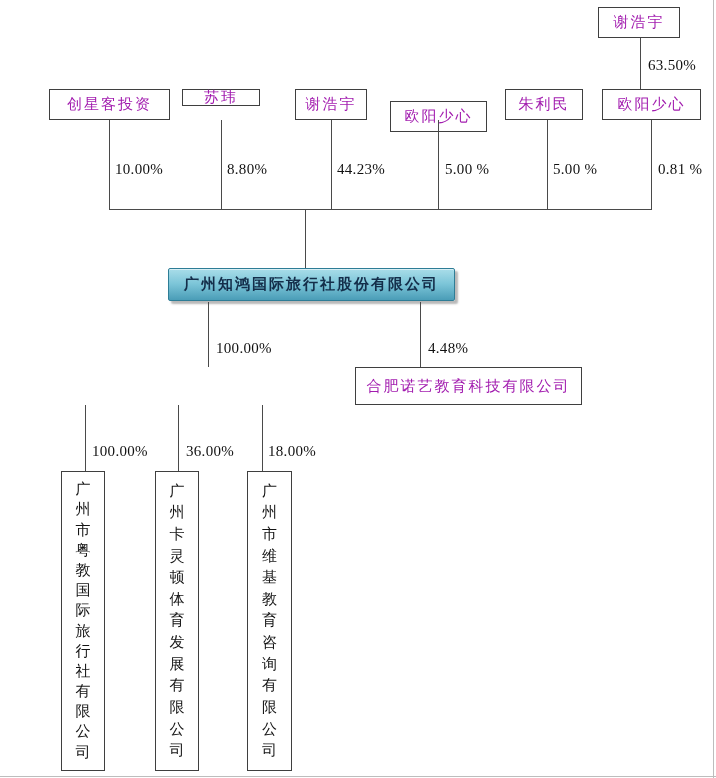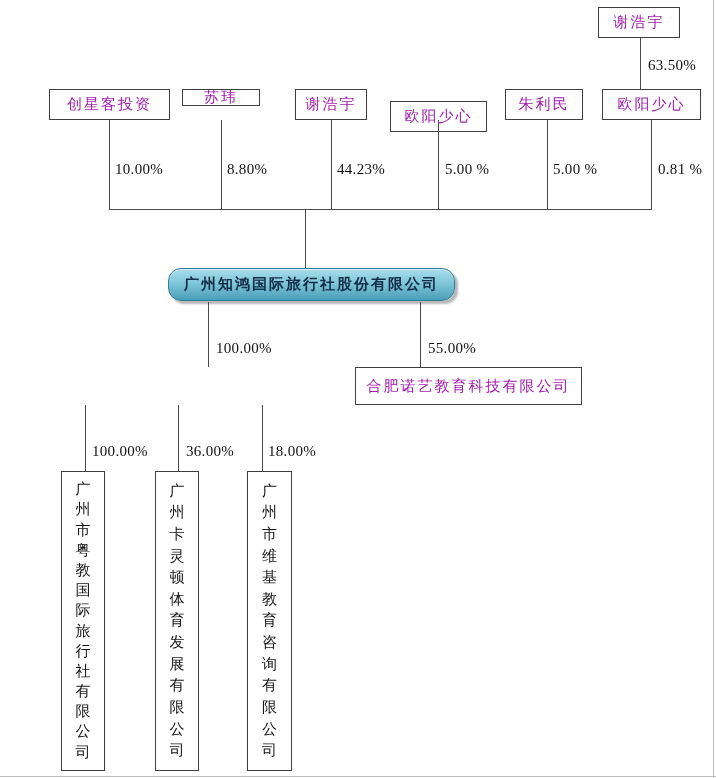--- a/index.html
+++ b/index.html
@@ -30,21 +30,21 @@
     position: absolute;
     font-size: 15px;
     color: #111111;
     letter-spacing: 0.3px;
     white-space: nowrap;
   }
   .company {
     position: absolute;
     box-sizing: border-box;
     border: 1px solid #2e7d96;
-    border-radius: 13px;
+    border-radius: 2px;
     background: linear-gradient(180deg, #a9dde9 0%, #7cc5d8 48%, #4a9db7 100%);
     box-shadow: 3px 3px 2px rgba(125,125,125,0.55), inset 0 1px 0 rgba(255,255,255,0.55);
     display: flex;
     align-items: center;
     justify-content: center;
     font-size: 15px;
     font-weight: bold;
     color: #142e4a;
     letter-spacing: 2px;
     white-space: nowrap;
@@ -96,21 +96,21 @@
   <div class="pct" style="left:658px; top:161px;">0.81 %</div>
 
   <div class="hline" style="left:109px; top:209px; width:543px;"></div>
   <div class="vline" style="left:305px; top:209px; height:59px;"></div>
 
   <div class="company" style="left:168px; top:268px; width:287px; height:33px;">广州知鸿国际旅行社股份有限公司</div>
 
   <div class="vline" style="left:208px; top:302px; height:65px;"></div>
   <div class="vline" style="left:420px; top:302px; height:65px;"></div>
   <div class="pct" style="left:216px; top:340px;">100.00%</div>
-  <div class="pct" style="left:428px; top:340px;">55.00%</div>
+  <div class="pct" style="left:428px; top:340px;">4.48%</div>
 
   <div class="node" style="left:355px; top:367px; width:227px; height:38px;">合肥诺艺教育科技有限公司</div>
 
   <div class="vline" style="left:85px;  top:405px; height:66px;"></div>
   <div class="vline" style="left:178px; top:405px; height:66px;"></div>
   <div class="vline" style="left:262px; top:405px; height:66px;"></div>
   <div class="pct" style="left:92px;  top:443px;">100.00%</div>
   <div class="pct" style="left:186px; top:443px;">36.00%</div>
   <div class="pct" style="left:268px; top:443px;">18.00%</div>
 

